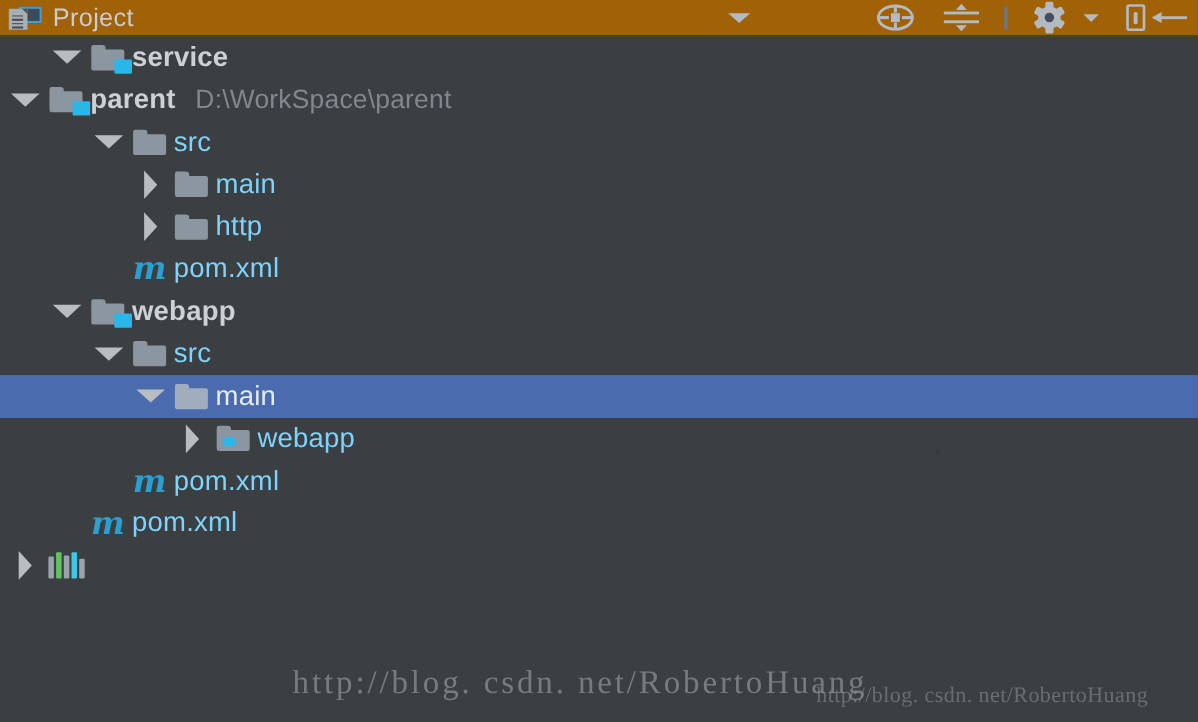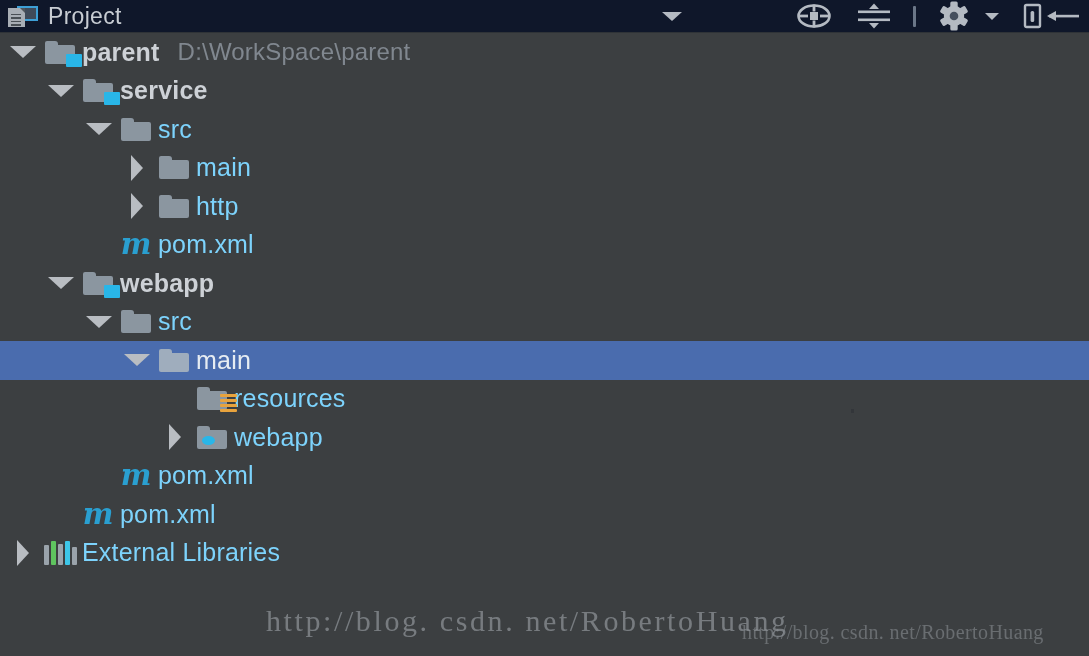--- a/index.html
+++ b/index.html
@@ -20,21 +20,21 @@
     width: 1089px;
     height: 656px;
     background: #3c3f41;
     overflow: hidden;
   }
 
   
   .header {
     position: relative;
     height: 33px;
-    background: #0f172a;
+    background: #a16207;
     display: flex;
     align-items: center;
     box-sizing: border-box;
     border-bottom: 1px solid #2f3337;
   }
   .header-left {
     display: flex;
     align-items: center;
     padding-left: 8px;
     gap: 10px;
@@ -368,49 +368,49 @@
           <rect x="26" y="12.8" width="30" height="2.6" fill="#b4bac2"></rect>
           <path d="M24 14 L33 9 L33 19 Z" fill="#b4bac2"></path>
         </svg>
       </div>
 
     </div>
   </div>
 
   <div class="tree" id="tree">
       <div class="row">
+        <span class="indent" style="width: 44px;"></span>
+        <span class="twisty">
+          <span class="tri-down"></span>
+        </span>
+        <span class="icon">
+          <span class="folder">
+            <span class="tab"></span>
+            <span class="body"></span>
+            <span class="badge-blue"></span>
+          </span>
+        </span>
+        <span class="label bold">service</span>
+      </div>
+      <div class="row">
         <span class="indent" style="width: 6px;"></span>
         <span class="twisty">
           <span class="tri-down"></span>
         </span>
         <span class="icon">
           <span class="folder">
             <span class="tab"></span>
             <span class="body"></span>
             <span class="badge-blue"></span>
           </span>
         </span>
         <span class="label bold">parent</span>
         <span class="sublabel">D:\WorkSpace\parent</span>
       </div>
       <div class="row">
-        <span class="indent" style="width: 44px;"></span>
-        <span class="twisty">
-          <span class="tri-down"></span>
-        </span>
-        <span class="icon">
-          <span class="folder">
-            <span class="tab"></span>
-            <span class="body"></span>
-            <span class="badge-blue"></span>
-          </span>
-        </span>
-        <span class="label bold">service</span>
-      </div>
-      <div class="row">
         <span class="indent" style="width: 82px;"></span>
         <span class="twisty">
           <span class="tri-down"></span>
         </span>
         <span class="icon">
           <span class="folder">
             <span class="tab"></span>
             <span class="body"></span>
           </span>
         </span>
@@ -482,37 +482,20 @@
         <span class="twisty">
           <span class="tri-down"></span>
         </span>
         <span class="icon">
           <span class="folder sel">
             <span class="tab"></span>
             <span class="body"></span>
           </span>
         </span>
         <span class="label selected-text">main</span>
-      </div>
-      <div class="row">
-        <span class="indent" style="width: 158px;"></span>
-        <span class="twisty"></span>
-        <span class="icon">
-          <span class="folder">
-            <span class="tab"></span>
-            <span class="body"></span>
-            <span class="badge-stripes">
-              <i></i>
-              <i></i>
-              <i></i>
-              <i></i>
-            </span>
-          </span>
-        </span>
-        <span class="label">resources</span>
       </div>
       <div class="row">
         <span class="indent" style="width: 158px;"></span>
         <span class="twisty">
           <span class="tri-right"></span>
         </span>
         <span class="icon">
           <span class="folder">
             <span class="tab"></span>
             <span class="body"></span>
@@ -544,21 +527,20 @@
         </span>
         <span class="icon">
           <span class="books">
             <i style="background: rgb(154, 163, 171); height: 20px;"></i>
             <i style="background: rgb(95, 196, 95); height: 24px;"></i>
             <i style="background: rgb(154, 163, 171); height: 21px;"></i>
             <i style="background: rgb(61, 198, 232); height: 24px;"></i>
             <i style="background: rgb(154, 163, 171); height: 18px;"></i>
           </span>
         </span>
-        <span class="label">External Libraries</span>
       </div>
     </div>
 
   <div class="artifact-dot"></div>
   <div class="wm wm-big">http://blog. csdn. net/RobertoHuang</div>
   <div class="wm wm-small">http://blog. csdn. net/RobertoHuang</div>
 
 </div>
 
 </body></html>

